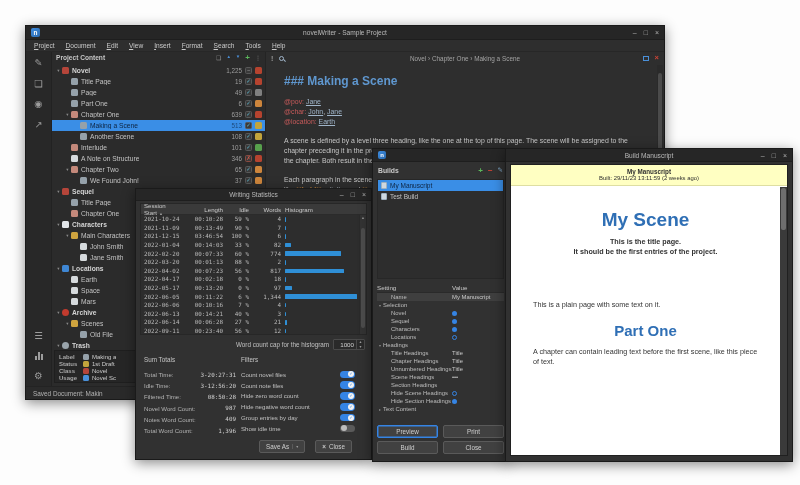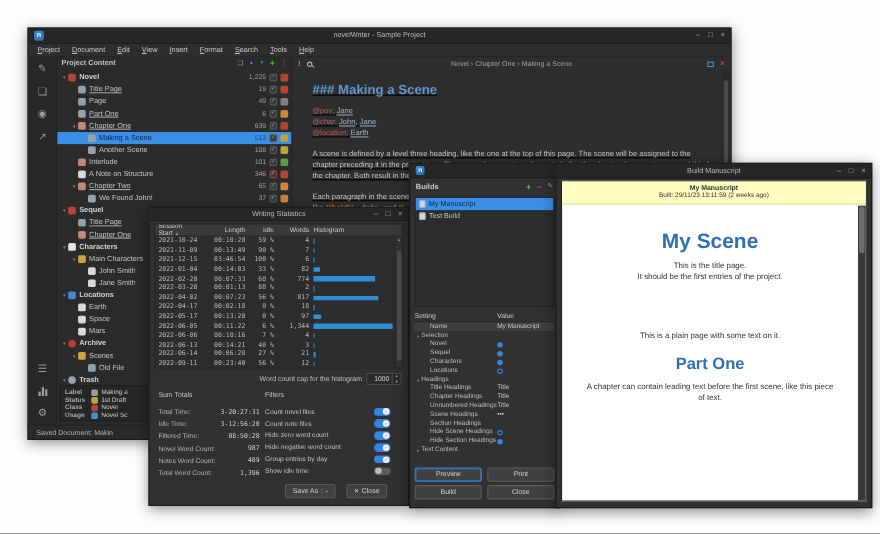--- a/index.html
+++ b/index.html
@@ -64,21 +64,21 @@
   .editor { flex:1; background:#2e2e2e; position:relative; overflow:hidden; }
   .ed-header { height:12px; display:flex; align-items:center; padding:0 5px; position:relative; }
   .ed-left { display:flex; gap:6px; align-items:center; }
   .excl { color:#9a9a9a; font-size:7px; font-weight:bold; }
   .mag { width:5px; height:5px; border:1px solid #9fb4c8; border-radius:50%; position:relative; display:inline-block; }
   .mag::after { content:''; position:absolute; width:3px; height:1px; background:#9fb4c8; right:-2.5px; bottom:-1px; transform:rotate(45deg); }
   .breadcrumb { position:absolute; left:60px; right:60px; text-align:center; font-size:6.4px; color:#a3a3a3; }
   .ed-right { margin-left:auto; display:flex; gap:6px; align-items:center; }
   .max-ic { width:6px; height:5px; border:1px solid #4a90d9; display:inline-block; }
   .close-red { color:#cf4436; font-size:7.5px; font-weight:bold; line-height:1; }
-  .ed-content { padding:10px 0 0 18px; width:382px;text-decoration:underline; }
+  .ed-content { padding:10px 0 0 18px; width:382px; }
   .ed-h3 { font-size:12px; font-weight:bold; color:#5f97cf; margin-bottom:9px; }
   .meta-line { font-size:6.9px; line-height:10px; }
   .meta-key { color:#c75a5a; }
   .meta-val { color:#9fb4c8; text-decoration:underline; text-underline-offset:1px; }
   .meta-sep { color:#c3c3c3; }
   .ed-para { font-size:6.9px; line-height:10px; color:#c6c6c6; margin-top:9px; }
   .p2line { font-size:6.9px; line-height:10px; color:#c6c6c6; white-space:nowrap; }
   .s-o { color:#cf8a3a; }
   .s-ob { color:#cf8a3a; font-weight:bold; }
   .s-i { font-style:italic; color:#b8c2cc; }
@@ -156,23 +156,23 @@
   
   #win-buildms { left:505px; top:148px; width:288px; height:314px; z-index:40; }
   #win-buildms .titlebar { height:13px; }
   .pv-frame { position:absolute; top:15px; left:4px; right:4px; bottom:5px; background:#fff; border:1px solid #202020; }
   .pv-banner { height:21px; background:#ffffc2; border-bottom:1px solid #dedea2; text-align:center; color:#303030; padding-top:2.5px; }
   .pv-b1 { font-size:6.3px; font-weight:bold; }
   .pv-b2 { font-size:5.9px; }
   .pv-page { position:absolute; top:22px; left:0; right:7px; bottom:0; overflow:hidden; color:#333; padding:0 22px; }
   .doc-title { margin-top:22px; text-align:center; font-size:19px; font-weight:bold; color:#2f6fb5; }
   .doc-by { margin-top:7px; text-align:center; font-size:8px; font-weight:bold; }
-  .doc-center { text-align:center; font-size:7.2px; line-height:9.5px; }
+  .doc-center { text-align:center; font-size:7.2px; line-height:9.5px;font-weight:bold; }
   .doc-center.first { margin-top:6px; }
-  .doc-para { font-size:7.2px; line-height:9.3px; text-align:center; margin-top:8px; }
+  .doc-para { font-size:7.2px; line-height:9.3px; text-align:left; margin-top:8px; }
   .doc-para.gap { margin-top:44px; }
   .doc-part { margin-top:13px; text-align:center; font-size:15px; font-weight:bold; color:#2f6fb5; }
   .doc-partsub { margin-top:8px; text-align:center; font-size:7.2px; }
   .doc-chap { margin-top:13px; font-size:13px; font-weight:bold; color:#2f6fb5; }
   .pv-scroll { position:absolute; top:22px; right:0; bottom:0; width:7px; background:#3a3a3a; }
   .pv-scroll .thumb { margin:1px; height:42px; background:#6e6e6e; border-radius:2px; }
 </style>
 </head>
 <body>
 

